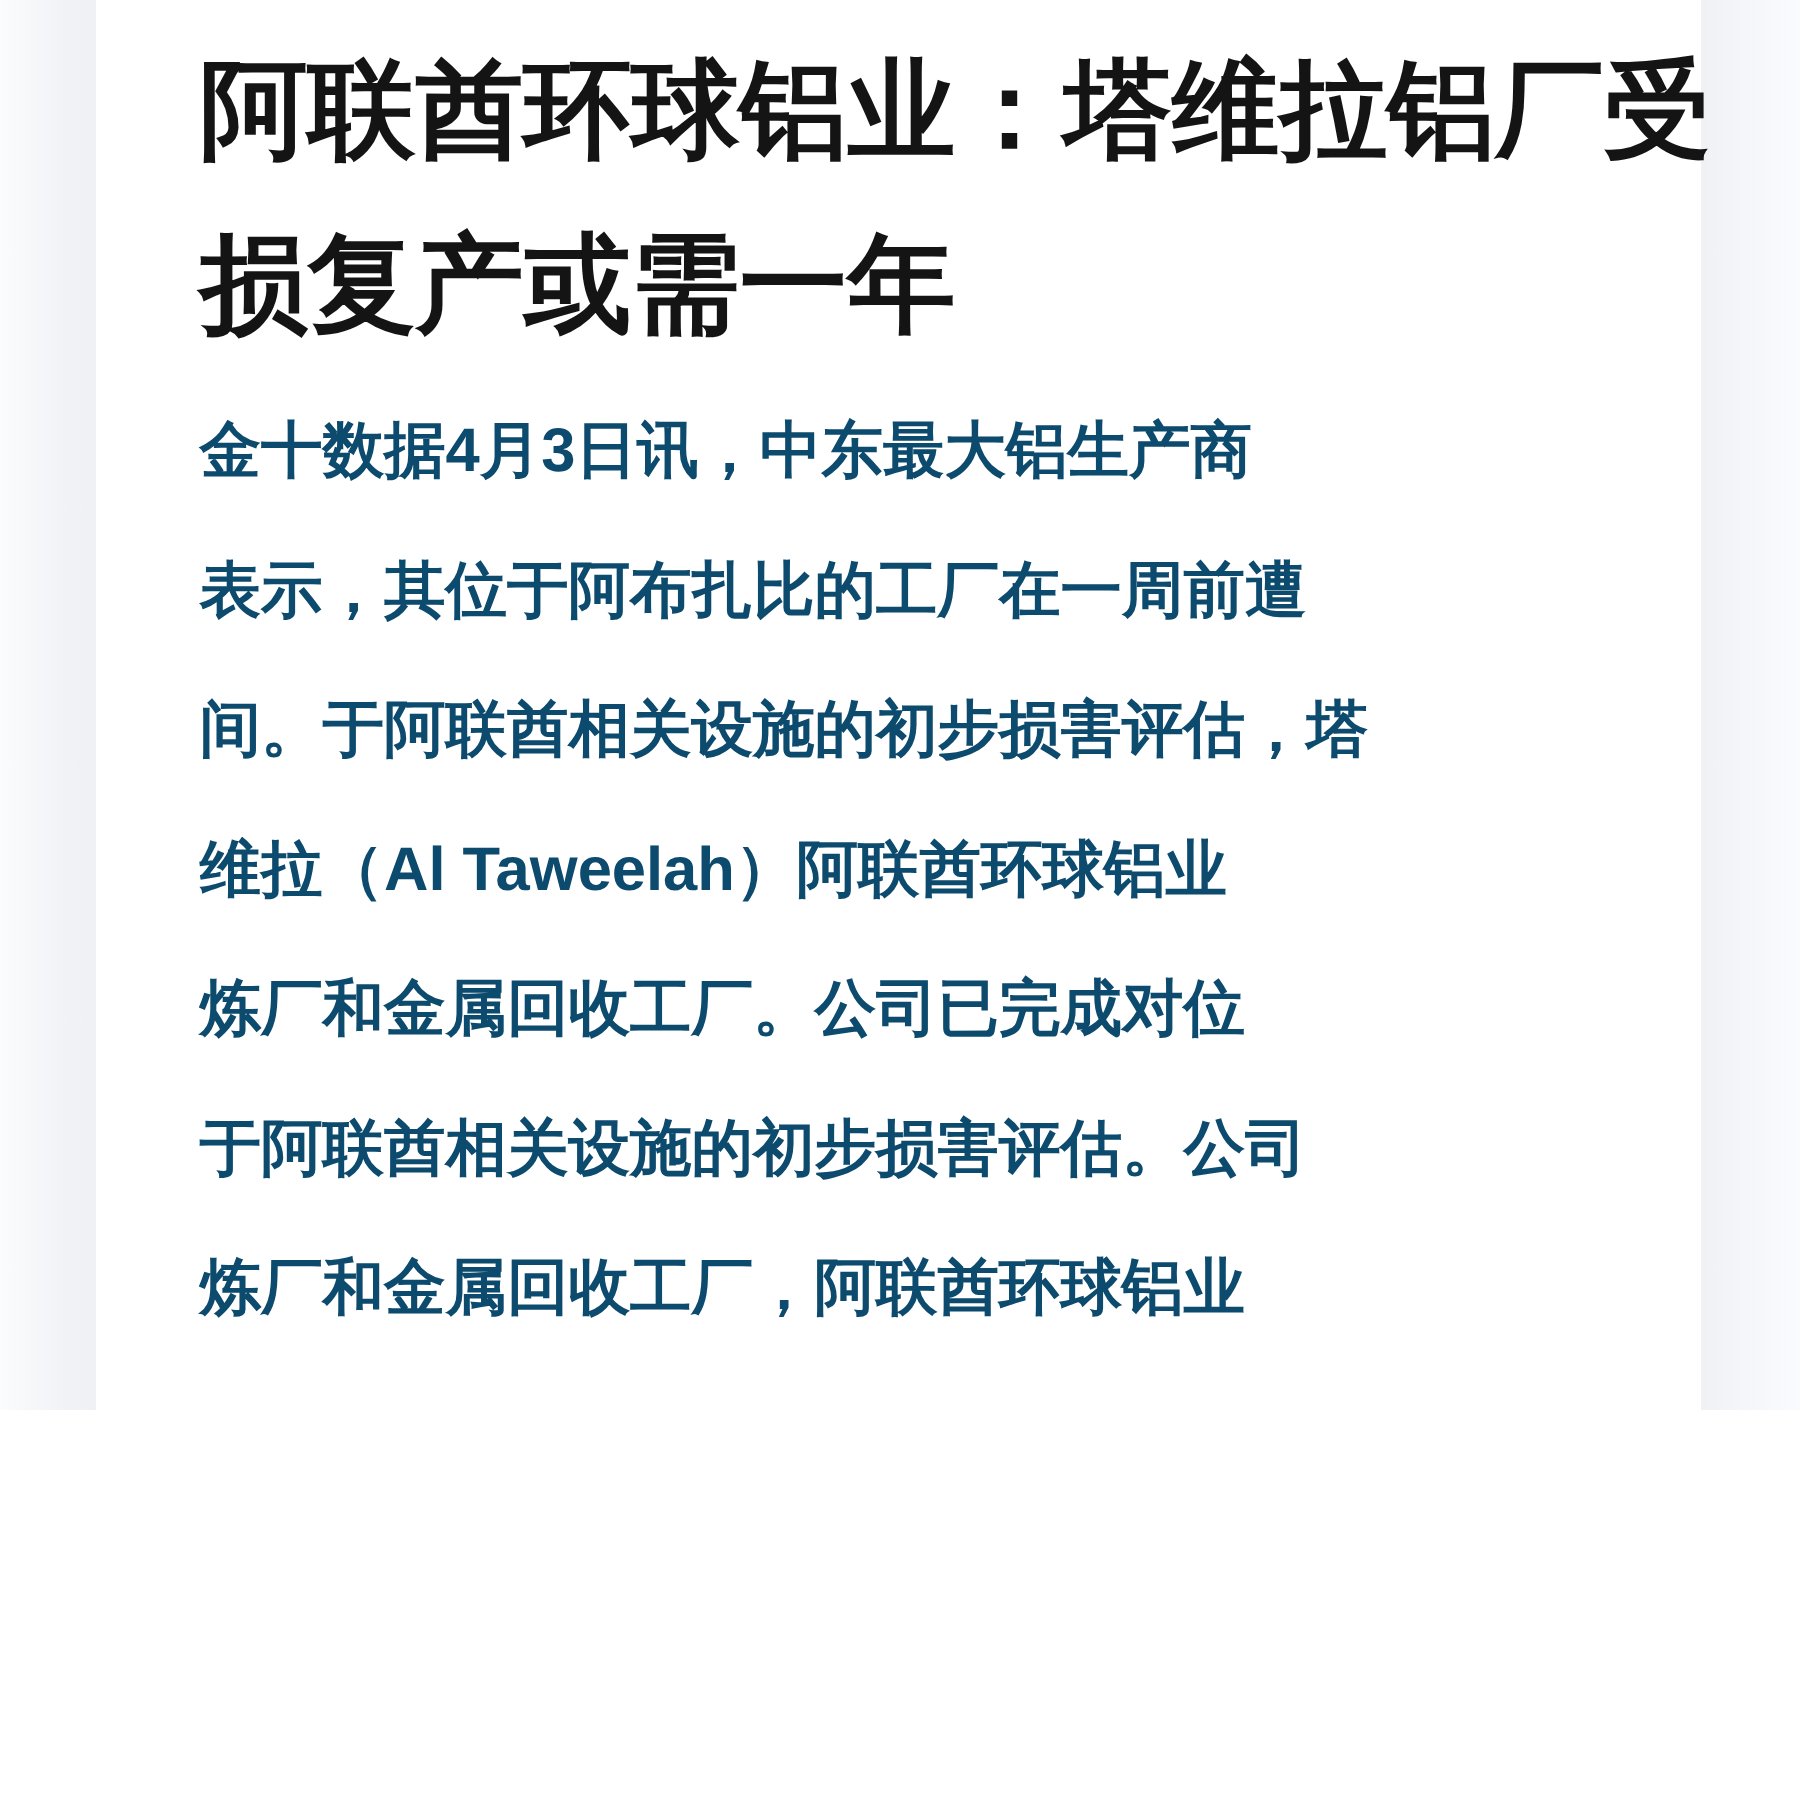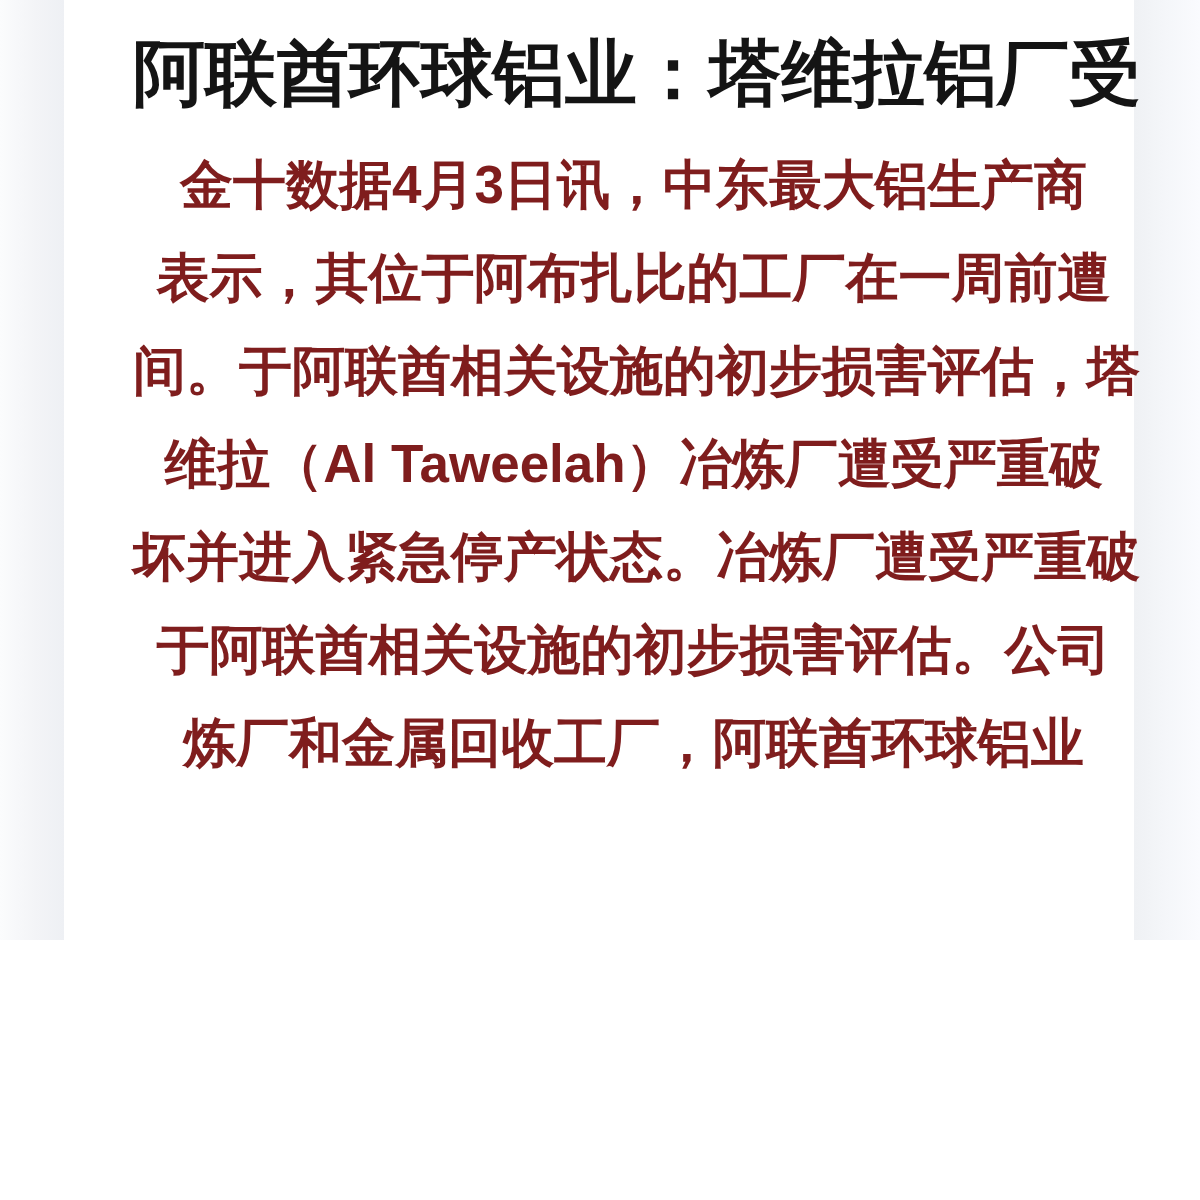--- a/index.html
+++ b/index.html
@@ -47,25 +47,24 @@
     letter-spacing: 0;
     color: #141414;
     white-space: nowrap;
   }
   .body-block {
     margin-top: 6px;
   }
   .body-line {
     font-family: "Liberation Sans", "DejaVu Sans", sans-serif;
     font-weight: 600;
-    font-size: 53px;
+    font-size: 41px;
     line-height: 93px;
-    color: #7f1d1d;
+    color: #0c4a6e;
     white-space: nowrap;
-    text-align: center;
   }
   .watermark {
     position: absolute;
     top: 1112px;
     right: 24px;
     font-size: 42px;
     line-height: 60px;
     font-weight: 600;
     white-space: nowrap;
     text-shadow: 1px 1px 0 #ffffff;
@@ -79,28 +78,29 @@
 <div id="page">
 
   <div class="edge-left"></div>
   <div class="edge-right"></div>
 
   <div class="content">
     <div class="article">
 
       <div>
         <div class="title-line">阿联酋环球铝业：塔维拉铝厂受</div>
+        <div class="title-line">损复产或需一年</div>
       </div>
 
       <div class="body-block">
         <div class="body-line">金十数据4月3日讯，中东最大铝生产商</div>
         <div class="body-line">表示，其位于阿布扎比的工厂在一周前遭</div>
         <div class="body-line">间。于阿联酋相关设施的初步损害评估，塔</div>
-        <div class="body-line">维拉（Al Taweelah）冶炼厂遭受严重破</div>
-        <div class="body-line">坏并进入紧急停产状态。冶炼厂遭受严重破</div>
+        <div class="body-line">维拉（Al Taweelah）阿联酋环球铝业</div>
+        <div class="body-line">炼厂和金属回收工厂。公司已完成对位</div>
         <div class="body-line">于阿联酋相关设施的初步损害评估。公司</div>
         <div class="body-line">炼厂和金属回收工厂，阿联酋环球铝业</div>
       </div>
 
     </div>
 
     <div class="watermark">
       <span class="brand">知乎</span>
       <span class="handle">@MR Dang</span>
     </div>

